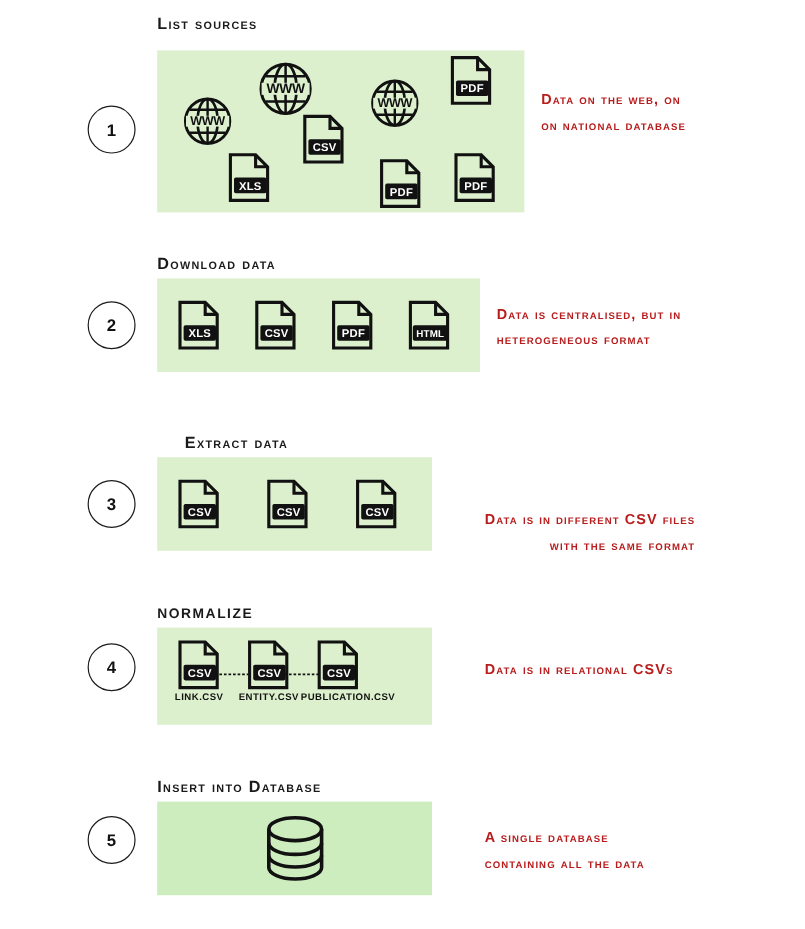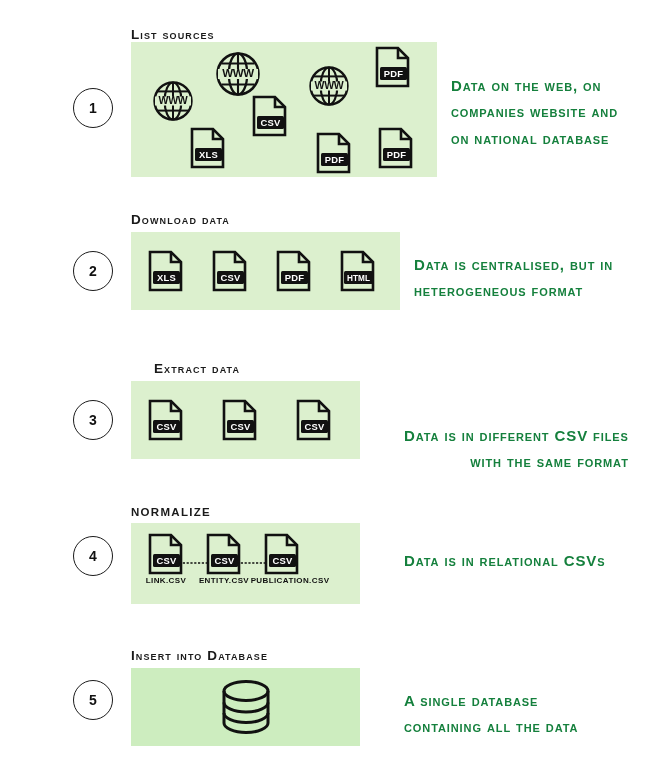--- a/index.html
+++ b/index.html
@@ -68,26 +68,26 @@
     left: 131px;
     background: #dcf0ce;
   }
   .panel.strong {
     background: #cdedbf;
   }
 
   
   .step-desc {
     position: absolute;
-    font-size: 15px;
+    font-size: 12px;
     font-weight: 700;
     font-variant: small-caps;
     letter-spacing: 0.9px;
     line-height: 1.75;
-    color: #15803d;
+    color: #b91c1c;
   }
   .step-desc .line { display: block; white-space: nowrap; }
 
   
   .icon {
     position: absolute;
   }
   .icon svg { display: block; }
 
   .file-caption {
@@ -106,21 +106,21 @@
 </style>
 </head>
 <body>
 
 <div class="pipeline">
 
   <div class="step">
     <div class="step-badge" style="left:73px; top:88px;">
       <span>1</span>
     </div>
-    <div class="step-heading" style="top:12px;margin-top:15px;">List sources</div>
+    <div class="step-heading" style="top:12px;">List sources</div>
     <div class="panel" style="top:42px; width:306px; height:135px;">
 
       <div class="icon" style="left:20px; top:37px;">
         <svg width="44" height="44" viewBox="0 0 44 44">
           <circle cx="22" cy="22" r="18.5" fill="none" stroke="#111" stroke-width="2.4"></circle>
           <ellipse cx="22" cy="22" rx="8.4" ry="18.5" fill="none" stroke="#111" stroke-width="2.2"></ellipse>
           <line x1="3.5" y1="22" x2="40.5" y2="22" stroke="#111" stroke-width="2.2"></line>
           <path d="M7 12.4 H37" stroke="#111" stroke-width="2.0" fill="none"></path>
           <path d="M7 31.6 H37" stroke="#111" stroke-width="2.0" fill="none"></path>
           <line x1="22" y1="3.5" x2="22" y2="40.5" stroke="#111" stroke-width="2.0"></line>
@@ -196,21 +196,20 @@
           <path d="M3 3 H24 L34 13 V41 H3 Z" fill="none" stroke="#111" stroke-width="2.6" stroke-linejoin="miter"></path>
           <path d="M24 3 V13 H34" fill="none" stroke="#111" stroke-width="2.6" stroke-linejoin="miter"></path>
           <rect x="6" y="22" width="27" height="13" rx="1.5" fill="#111"></rect>
           <text x="19.5" y="32" text-anchor="middle" font-family="'Liberation Sans',sans-serif" font-size="9.4" font-weight="700" fill="#fff" letter-spacing="0.2">PDF</text>
         </svg>
       </div>
     </div>
 
     <div class="step-desc" style="left:451px; top:73px;">
       <span class="line">Data on the web, on</span>
-      <span class="line">companies website and</span>
       <span class="line">on national database</span>
     </div>
   </div>
 
   <div class="step">
     <div class="step-badge" style="left:73px; top:251px;">
       <span>2</span>
     </div>
     <div class="step-heading" style="top:212px;">Download data</div>
     <div class="panel" style="top:232px; width:269px; height:78px;">

